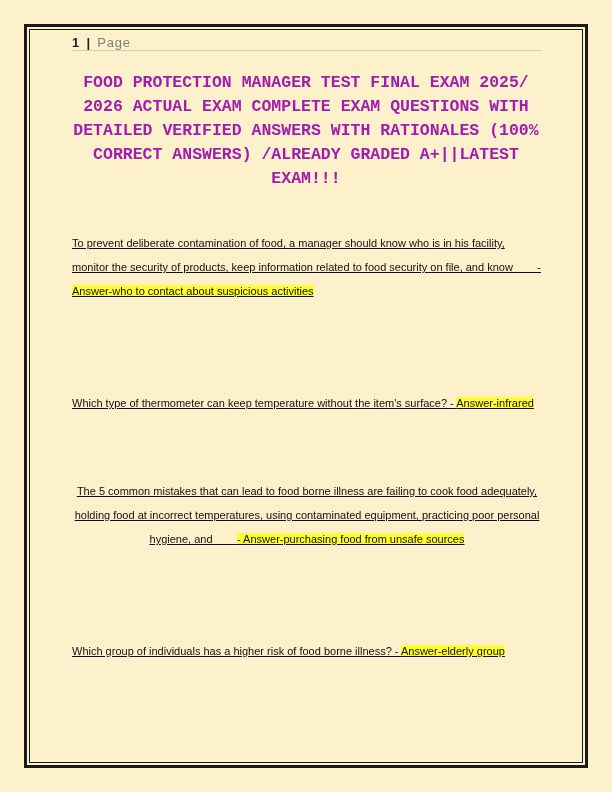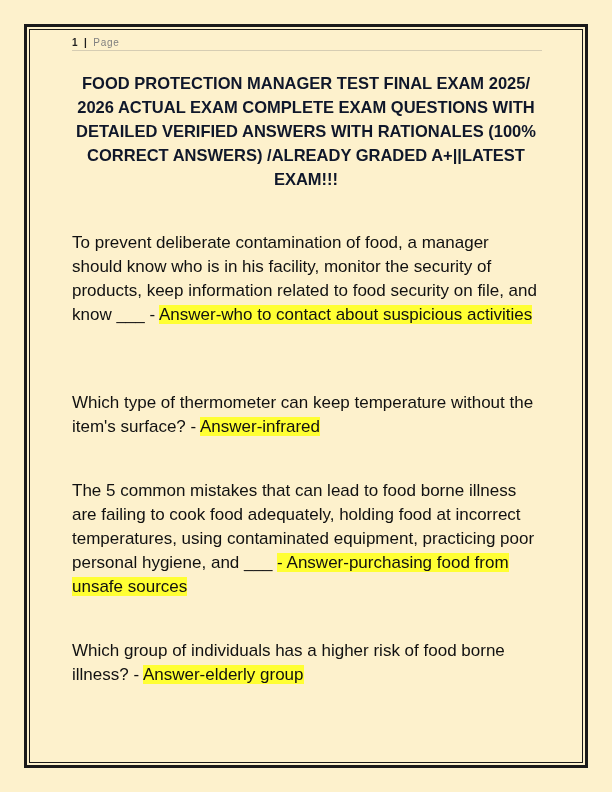--- a/index.html
+++ b/index.html
@@ -32,52 +32,54 @@
       border: 1px solid #1a1a1a;
       box-sizing: border-box;
     }
     .header {
       position: absolute;
       left: 72px;
       top: 36px;
       width: 470px;
       height: 14px;
       border-bottom: 1px solid #d6cdb3;
-      font-size: 10px;
+      font-size: 13px;
       line-height: 14px;
       color: #7f7f7f;
       letter-spacing: 0.8px;
     }
     .header .num {
       color: #1f1f1f;
       font-weight: bold;
     }
     .header .sep {
       color: #1f1f1f;
       font-weight: bold;
       margin: 0 2px;
     }
     .title {
       position: absolute;
       left: 72px;
       top: 71px;
       width: 468px;
       text-align: center;
-      color: #0f172a;
+      color: #a21caf;
       font-weight: bold;
       font-size: 16.5px;
       line-height: 24px;
+      font-family: Liberation Mono, monospace;
     }
     .qa {
       position: absolute;
       left: 72px;
       width: 470px;
-      font-size: 17px;
+      font-size: 11px;
       line-height: 24px;
       color: #111111;
+      text-decoration: underline;
     }
     .hl {
       background: #ffff33;
     }
   </style>
 </head>
 <body>
 
 <div class="border-outer"></div>
 <div class="border-inner"></div>
@@ -91,19 +93,19 @@
 <div class="title">FOOD PROTECTION MANAGER TEST FINAL EXAM 2025/ 2026 ACTUAL EXAM COMPLETE EXAM QUESTIONS WITH DETAILED VERIFIED ANSWERS WITH RATIONALES (100% CORRECT ANSWERS) /ALREADY GRADED A+||LATEST EXAM!!!</div>
 
 <div class="qa" style="top:231px;">
   <span>To prevent deliberate contamination of food, a manager should know who is in his facility, monitor the security of products, keep information related to food security on file, and know ___ - </span><span class="hl">Answer-who to contact about suspicious activities</span>
 </div>
 
 <div class="qa" style="top:391px;">
   <span>Which type of thermometer can keep temperature without the item's surface? - </span><span class="hl">Answer-infrared</span>
 </div>
 
-<div class="qa" style="top:479px;">
+<div class="qa" style="top:479px;text-align:center;">
   <span>The 5 common mistakes that can lead to food borne illness are failing to cook food adequately, holding food at incorrect temperatures, using contaminated equipment, practicing poor personal hygiene, and ___ </span><span class="hl">- Answer-purchasing food from unsafe sources</span>
 </div>
 
 <div class="qa" style="top:639px;">
   <span>Which group of individuals has a higher risk of food borne illness? - </span><span class="hl">Answer-elderly group</span>
 </div>
 
 </body></html>

